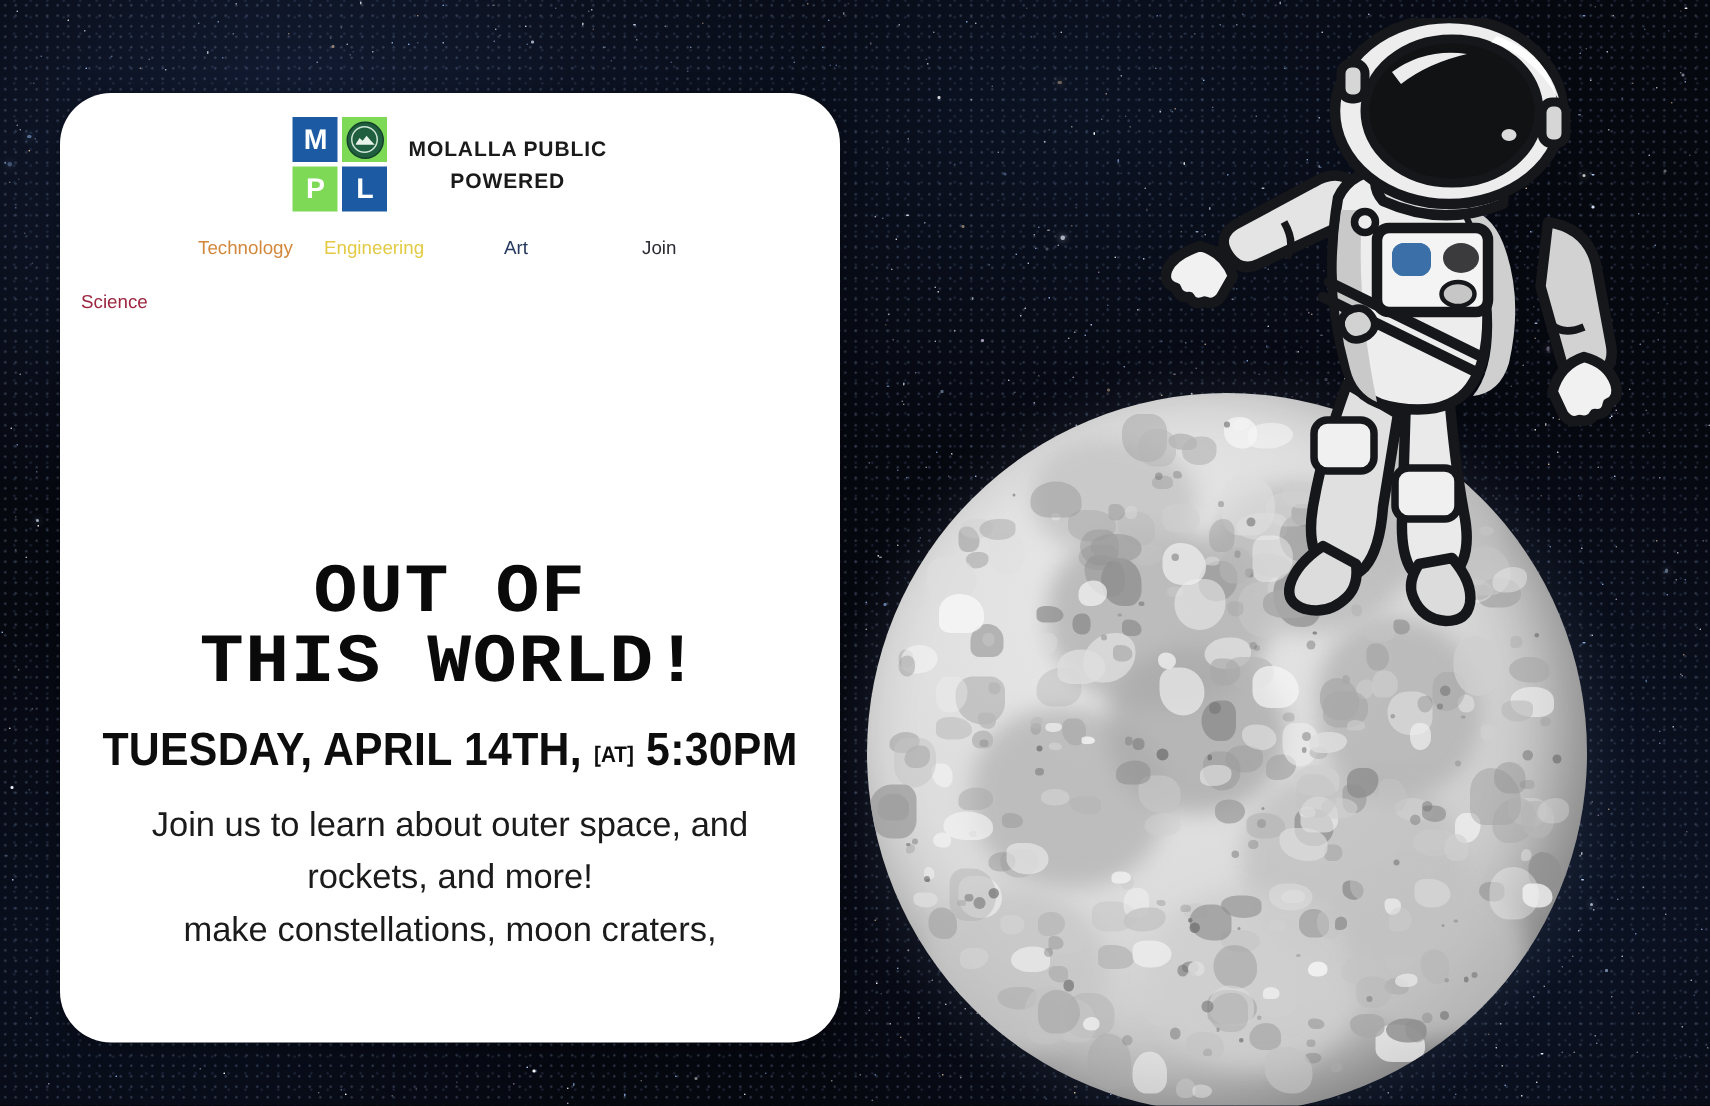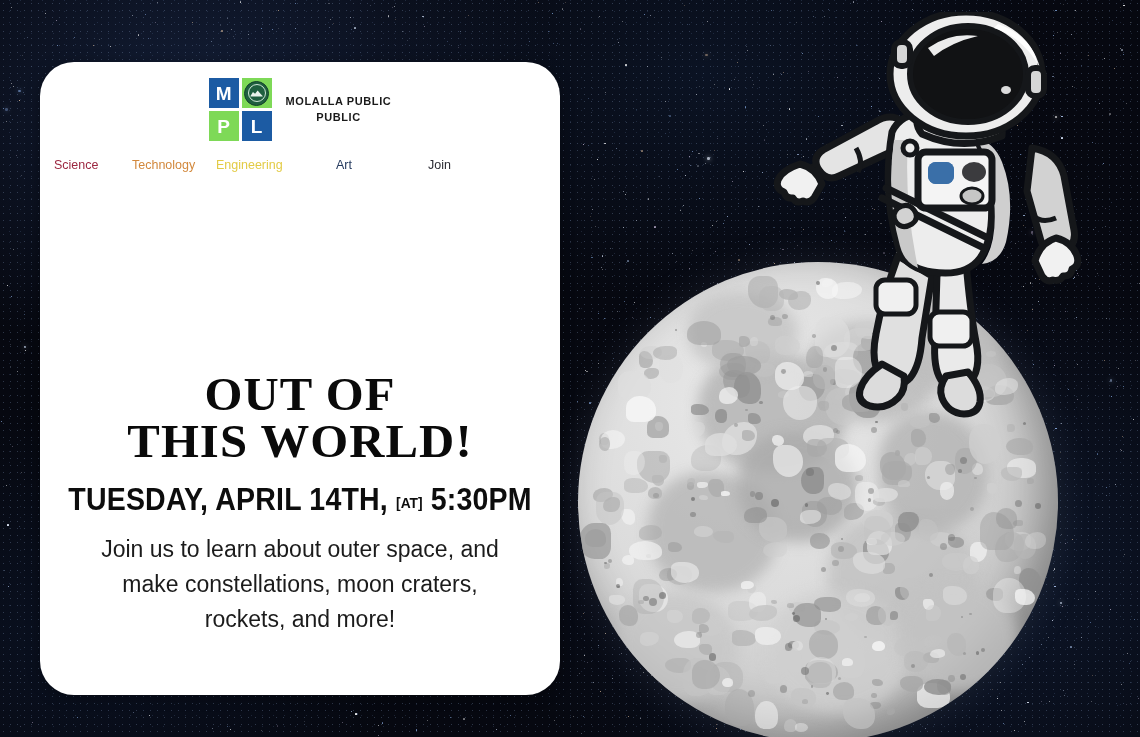--- a/index.html
+++ b/index.html
@@ -44,39 +44,39 @@
       font-family:"Liberation Sans", sans-serif;}
   .sq.blue{background:#1c5ba3;color:#ffffff;}
   .sq.green{background:#7ed957;color:#ffffff;}
   .seal-cell{background:#7ed957;display:flex;align-items:center;justify-content:center;}
   .seal{width:25px;height:25px;border-radius:50%;background:#1f5f3f;
     display:flex;align-items:center;justify-content:center;position:relative;
     border:1.5px solid #14402b;box-sizing:border-box;}
   .seal .ring{position:absolute;inset:2.5px;border-radius:50%;border:1px solid #cfe6d6;}
   .seal .mtn{width:13px;height:7px;background:#e8f2ea;border-radius:1px;
     clip-path:polygon(0% 100%,22% 36%,38% 62%,58% 14%,78% 58%,100% 100%);}
-  .lib-name{font-size:11px;font-weight:700;color:#1a1a1a;letter-spacing:.6px;line-height:1.45;text-align:center;}
+  .lib-name{font-size:14px;font-weight:700;color:#1a1a1a;letter-spacing:.6px;line-height:1.45;text-align:center;}
 
   
   .steam-wrap{position:absolute;left:0;right:0;top:108px;text-align:center;}
   .steam{font-size:66px;font-weight:700;color:#1f6b3a;letter-spacing:1px;line-height:.98;
     font-family:"DejaVu Sans", sans-serif;}
   .sublabels{position:relative;height:16px;margin-top:-12px;}
   .sublabels span{position:absolute;top:0;font-size:12.5px;font-family:"Liberation Sans", sans-serif;white-space:nowrap;}
   .sl-science{left:14px;color:#9c2740;}
   .sl-tech{left:92px;color:#d2883c;}
   .sl-eng{left:176px;color:#e3cb45;}
   .sl-art{left:296px;color:#253a5e;}
   .sl-math{left:388px;color:#2b2b33;}
   .powered{font-size:60px;font-weight:700;color:#1f6b3a;letter-spacing:.5px;line-height:1;margin-top:4px;
     font-family:"DejaVu Sans", sans-serif;}
 
   
   .otw{position:absolute;left:0;right:0;top:310px;text-align:center;color:#0a0a0a;
-    font-family:Liberation Serif, serif;font-weight:700;font-size:46px;line-height:1.02;
+    font-family:Liberation Mono, monospace;font-weight:700;font-size:46px;line-height:1.02;
     letter-spacing:1px;}
   .otw div{transform:scaleX(1.06);}
 
   
   .dateline{position:absolute;left:0;right:0;top:420px;text-align:center;color:#0d0d0d;
     font-family:"Liberation Sans Narrow","Liberation Sans", sans-serif;
     font-weight:700;font-size:31px;letter-spacing:.2px;
     transform:scaleX(.92);}
   .dateline .at{font-size:15px;vertical-align:2px;letter-spacing:0;}
 
@@ -1379,27 +1379,27 @@
           <div class="seal">
             <span class="ring"></span>
             <span class="mtn"></span>
           </div>
         </div>
         <div class="sq green">P</div>
         <div class="sq blue">L</div>
       </div>
       <div class="lib-name">
         <div>MOLALLA PUBLIC</div>
-        <div>PUBLIC</div>
+        <div>POWERED</div>
       </div>
     </div>
 
     <div class="steam-wrap">
       <div class="sublabels">
-        <span class="sl-science" style="color: rgb(156, 39, 64);">Science</span>
+        <span class="sl-science" style="color: rgb(156, 39, 64); margin-top: 36px;">Science</span>
         <span class="sl-tech" style="color: rgb(210, 136, 60);">Technology</span>
         <span class="sl-eng" style="color: rgb(227, 203, 69);">Engineering</span>
         <span class="sl-art" style="color: rgb(37, 58, 94);">Art</span>
         <span class="sl-math" style="color: rgb(43, 43, 51);">Join</span>
       </div>
     </div>
 
     <div class="otw">
       <div>OUT OF</div>
       <div>THIS WORLD!</div>
@@ -1407,18 +1407,18 @@
 
     <div class="dateline">
       <span>TUESDAY,</span>
       <span>APRIL 14TH,</span>
       <span class="at">[AT]</span>
       <span>5:30PM</span>
     </div>
 
     <div class="body-copy">
       <div>Join us to learn about outer space, and</div>
+      <div>rockets, and more!</div>
       <div>make constellations, moon craters,</div>
-      <div>rockets, and more!</div>
     </div>
 
   </div>
 </div>
 
 </body></html>

